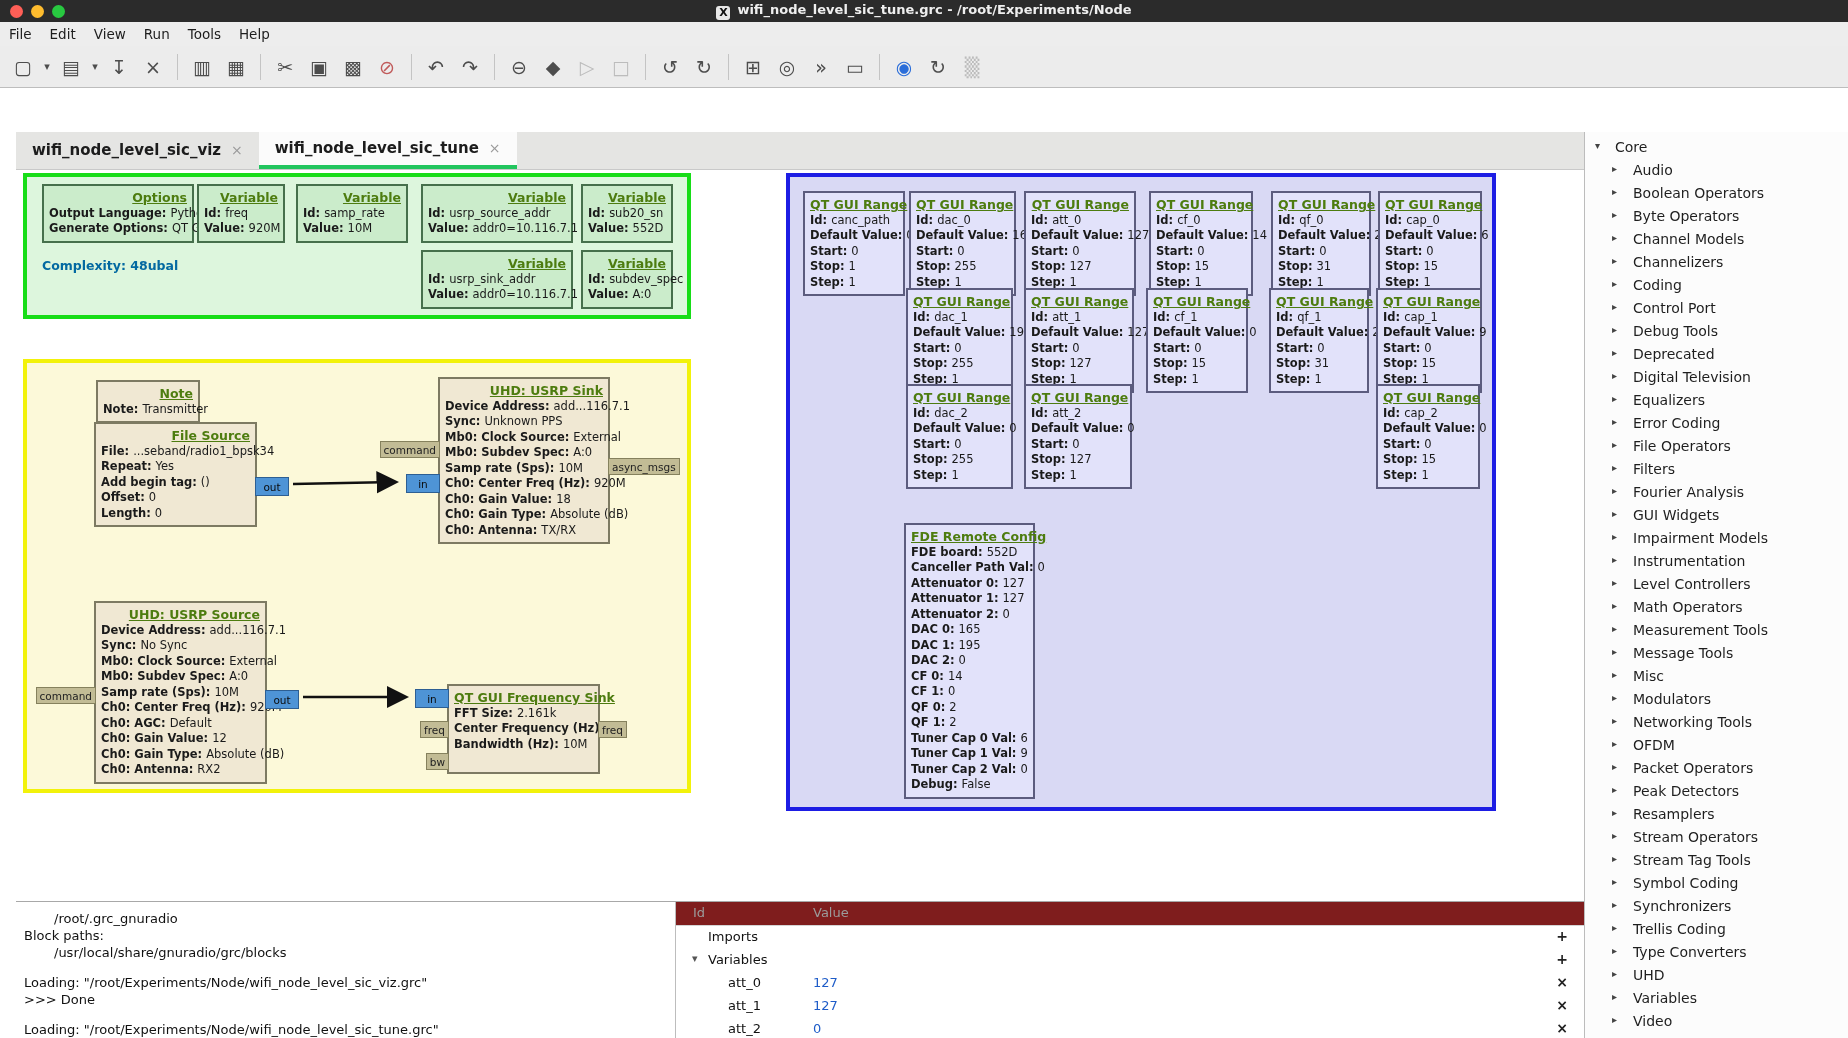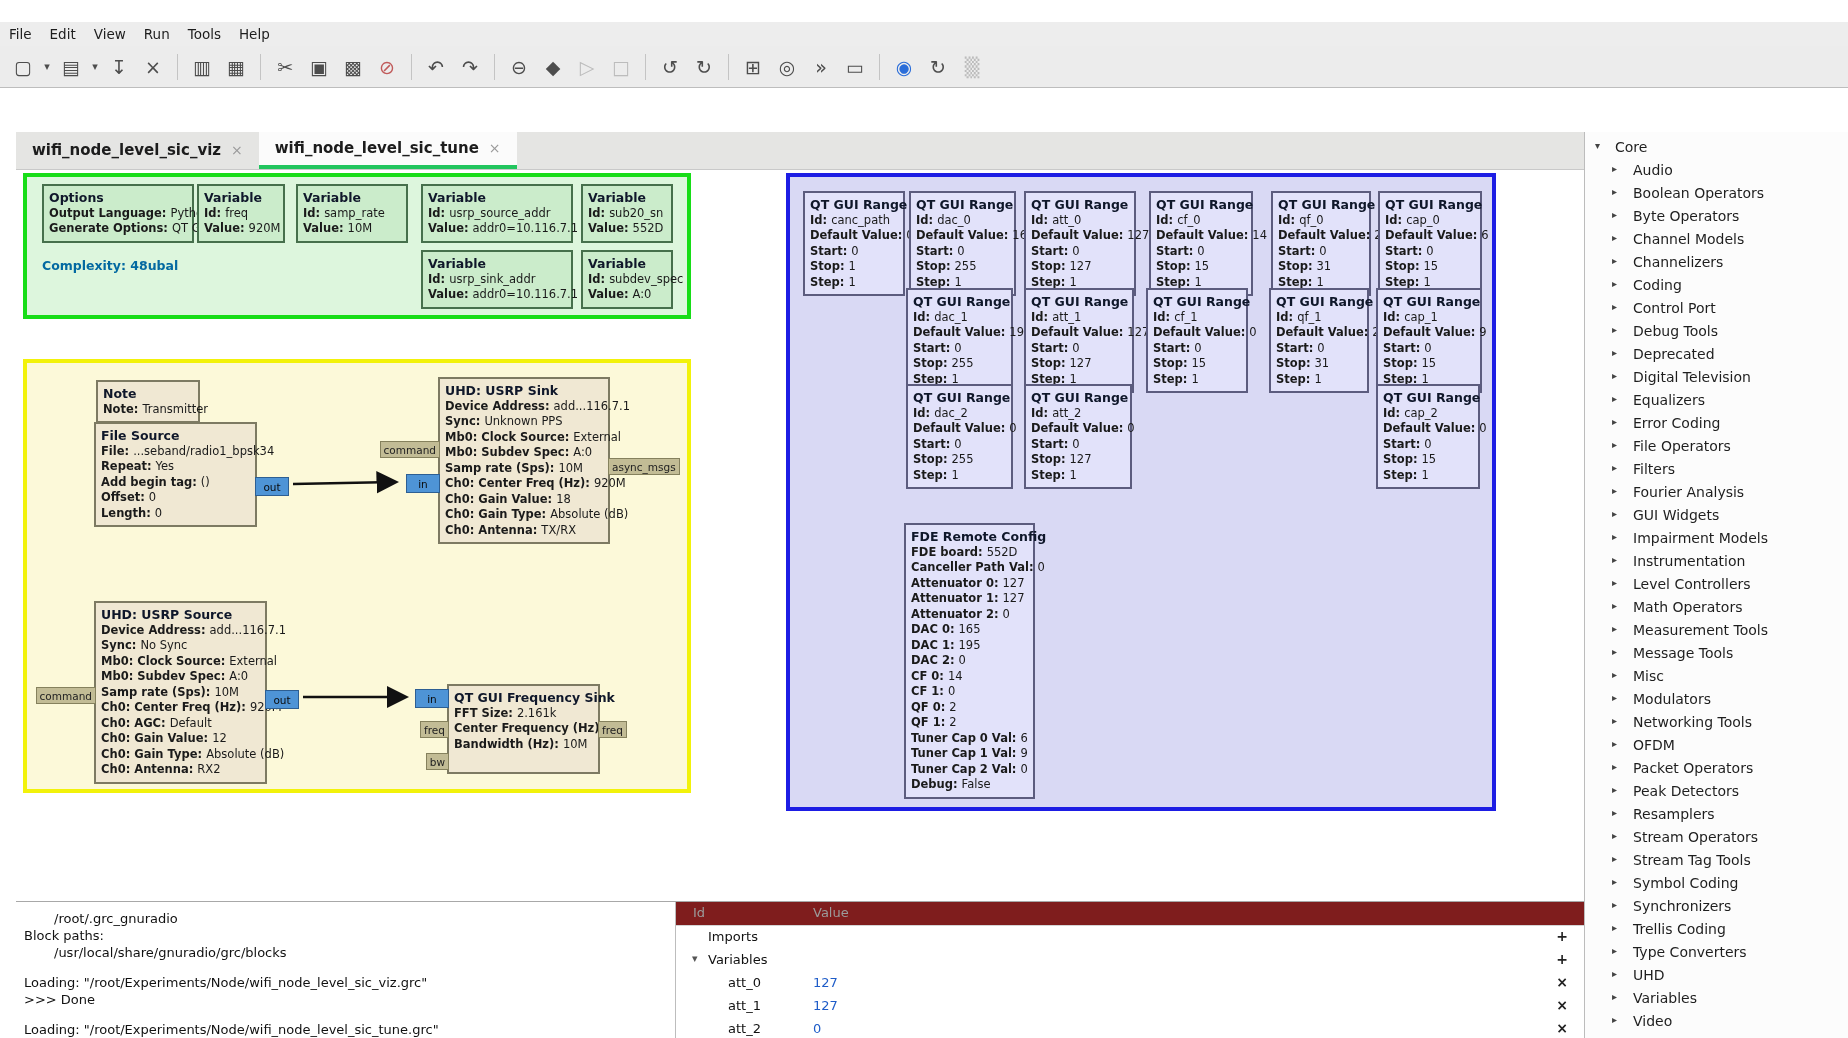--- a/index.html
+++ b/index.html
@@ -33,21 +33,21 @@
   .region{position:absolute;box-sizing:border-box;}
   .region.green{left:7px;top:3px;width:668px;height:146px;border:4px solid #17dd17;background:#ddf6dd;}
   .region.yellow{left:7px;top:189px;width:668px;height:434px;border:4px solid #f2f20a;background:#fcf9d9;}
   .region.blue{left:770px;top:3px;width:710px;height:638px;border:4px solid #1d1de4;background:#d9d9f4;}
   .complexity{position:absolute;left:26px;top:88px;font-size:12.5px;font-weight:bold;color:#0369a1;z-index:5;}
   .wires{position:absolute;left:0;top:0;z-index:40;pointer-events:none;}
   .blk{position:absolute;box-sizing:border-box;padding:3px 5px 4px 5px;}
   .blk.g{background:#cbeccb;border:2px solid #46704c;}
   .blk.y{background:#f0e8d3;border:2px solid #7d7a62;}
   .blk.b{background:#e2e2fa;border:2px solid #5c5c7e;}
-  .bt{font-size:12.5px;font-weight:bold;text-align:left;color:#0f172a;line-height:17px;white-space:nowrap;}
+  .bt{font-size:12.5px;font-weight:bold;text-align:right;color:#4d7c0f;line-height:17px;white-space:nowrap;text-decoration:underline;}
   .bp{font-size:11.5px;line-height:15.5px;color:#1a1a1a;white-space:nowrap;}
   .pl{font-weight:bold;}
   .port{position:absolute;font-size:10.5px;line-height:17px;height:17px;padding:0 3px;border:1px solid;text-align:center;box-sizing:border-box;white-space:nowrap;z-index:30;}
   .port.left{right:100%;}
   .port.right{left:100%;}
   .port.stream{background:#4e94d6;border-color:#2d5f93;min-width:34px;height:19px;line-height:19px;color:#0a0a0a;}
   .port.msg{background:#c2bc95;border-color:#85815d;color:#222;}
   
   .bottom{height:180px;border-top:1px solid #a8a8a8;display:flex;background:#fff;}
   .console{width:660px;border-right:1px solid #bdbdbd;box-sizing:border-box;padding:8px 0 0 8px;font-size:13px;color:#111;overflow:hidden;}
@@ -69,20 +69,30 @@
   .srow .scaret{position:absolute;left:10px;top:3px;font-size:10px;color:#444;}
   .srow.child .scaret{left:27px;}
   .srow .slbl{position:absolute;left:30px;top:2px;}
   .srow.child .slbl{left:48px;}
 </style>
 </head>
 <body>
 
 <div class="app">
 
+  <div class="titlebar">
+    <div class="lights">
+      <span class="light" id="light0" style="background: rgb(255, 95, 87);"></span>
+      <span class="light" id="light1" style="background: rgb(254, 188, 46);"></span>
+      <span class="light" id="light2" style="background: rgb(40, 200, 64);"></span>
+    </div>
+    <div class="titletext">
+      <span class="x11">X</span><span>wifi_node_level_sic_tune.grc - /root/Experiments/Node</span>
+    </div>
+  </div>
 
   <div class="menubar" id="menubar">
       <div class="menuitem">File</div>
       <div class="menuitem">Edit</div>
       <div class="menuitem">View</div>
       <div class="menuitem">Run</div>
       <div class="menuitem">Tools</div>
       <div class="menuitem">Help</div>
     </div>
 

